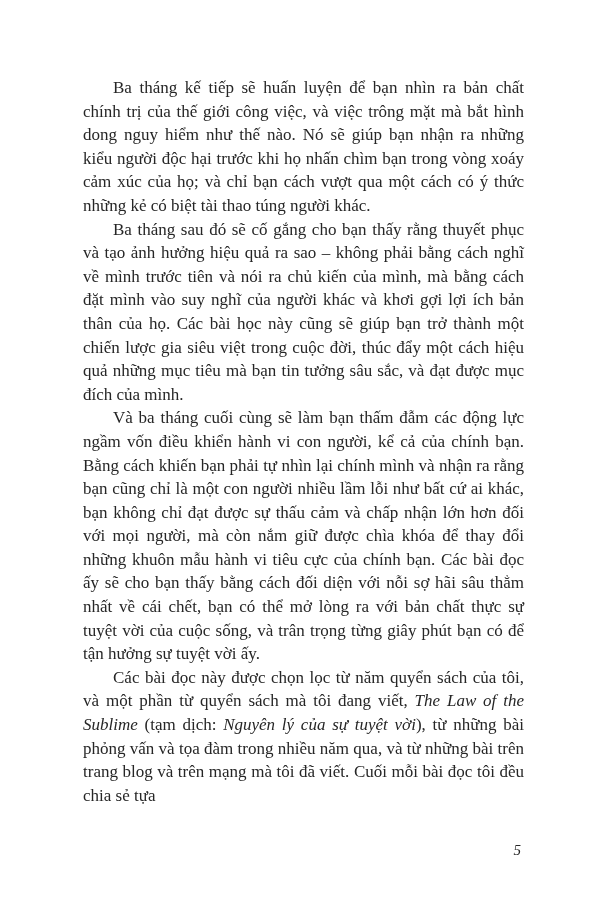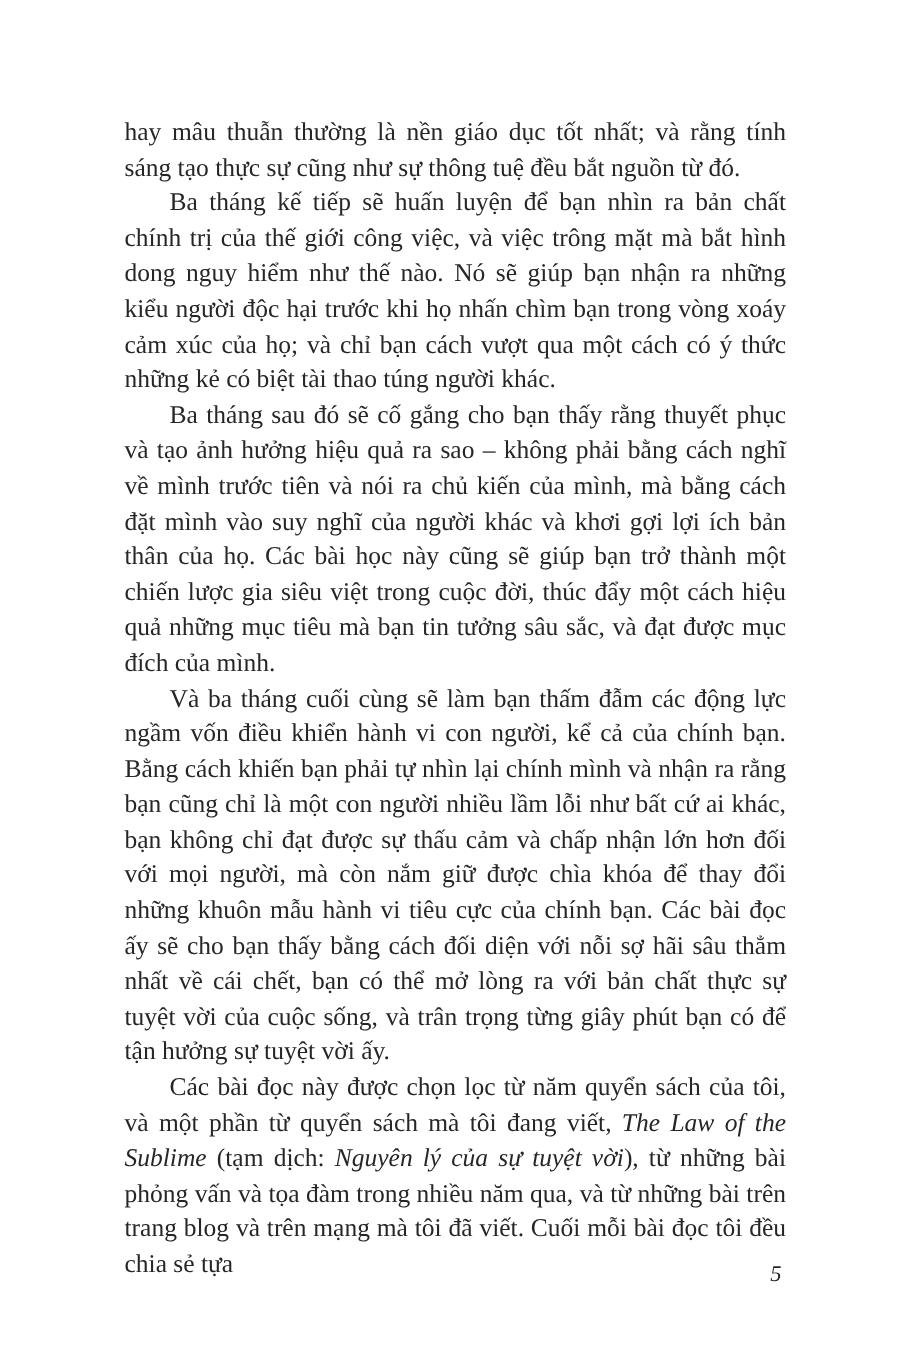--- a/index.html
+++ b/index.html
@@ -45,21 +45,20 @@
     font-style: italic;
     color: #262626;
   }
 </style>
 </head>
 <body>
 
 <div class="page">
   <div class="text-block">
 
-    <p class="continued"><span>hay mâu thuẫn thường là nền giáo dục tốt nhất; và rằng tính sáng tạo thực sự cũng như sự thông tuệ đều bắt nguồn từ đó.</span></p>
 
     <p><span>Ba tháng kế tiếp sẽ huấn luyện để bạn nhìn ra bản chất chính trị của thế giới công việc, và việc trông mặt mà bắt hình dong nguy hiểm như thế nào. Nó sẽ giúp bạn nhận ra những kiểu người độc hại trước khi họ nhấn chìm bạn trong vòng xoáy cảm xúc của họ; và chỉ bạn cách vượt qua một cách có ý thức những kẻ có biệt tài thao túng người khác.</span></p>
 
     <p><span>Ba tháng sau đó sẽ cố gắng cho bạn thấy rằng thuyết phục và tạo ảnh hưởng hiệu quả ra sao – không phải bằng cách nghĩ về mình trước tiên và nói ra chủ kiến của mình, mà bằng cách đặt mình vào suy nghĩ của người khác và khơi gợi lợi ích bản thân của họ. Các bài học này cũng sẽ giúp bạn trở thành một chiến lược gia siêu việt trong cuộc đời, thúc đẩy một cách hiệu quả những mục tiêu mà bạn tin tưởng sâu sắc, và đạt được mục đích của mình.</span></p>
 
     <p><span>Và ba tháng cuối cùng sẽ làm bạn thấm đẫm các động lực ngầm vốn điều khiển hành vi con người, kể cả của chính bạn. Bằng cách khiến bạn phải tự nhìn lại chính mình và nhận ra rằng bạn cũng chỉ là một con người nhiều lầm lỗi như bất cứ ai khác, bạn không chỉ đạt được sự thấu cảm và chấp nhận lớn hơn đối với mọi người, mà còn nắm giữ được chìa khóa để thay đổi những khuôn mẫu hành vi tiêu cực của chính bạn. Các bài đọc ấy sẽ cho bạn thấy bằng cách đối diện với nỗi sợ hãi sâu thẳm nhất về cái chết, bạn có thể mở lòng ra với bản chất thực sự tuyệt vời của cuộc sống, và trân trọng từng giây phút bạn có để tận hưởng sự tuyệt vời ấy.</span></p>
 
     <p><span>Các bài đọc này được chọn lọc từ năm quyển sách của tôi, và một phần từ quyển sách mà tôi đang viết, </span><span class="italic">The Law of the Sublime</span><span> (tạm dịch: </span><span class="italic">Nguyên lý của sự tuyệt vời</span><span>), từ những bài phỏng vấn và tọa đàm trong nhiều năm qua, và từ những bài trên trang blog và trên mạng mà tôi đã viết. Cuối mỗi bài đọc tôi đều chia sẻ tựa</span></p>
 
   </div>

